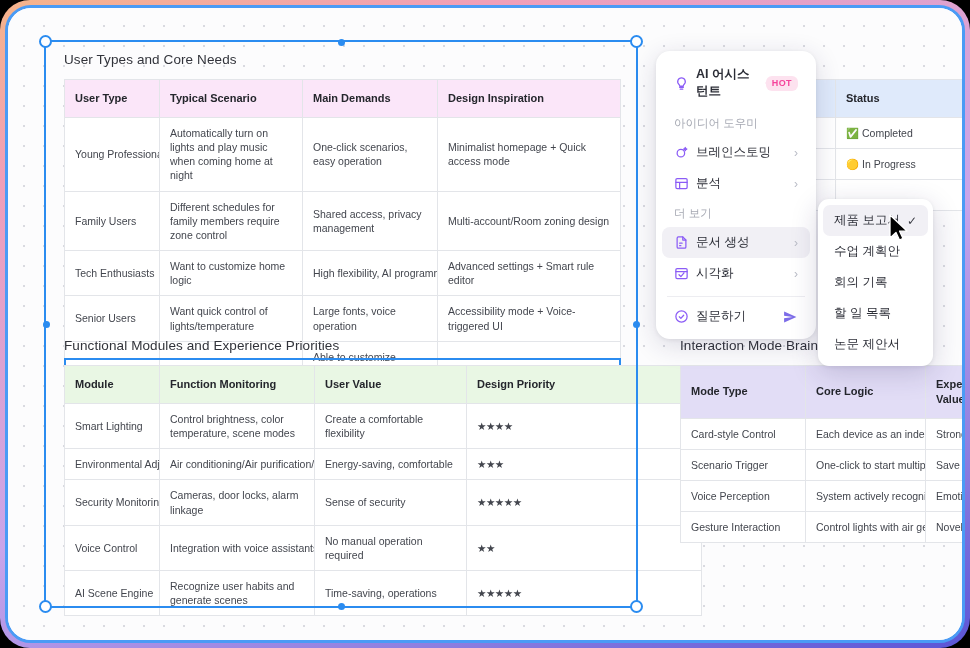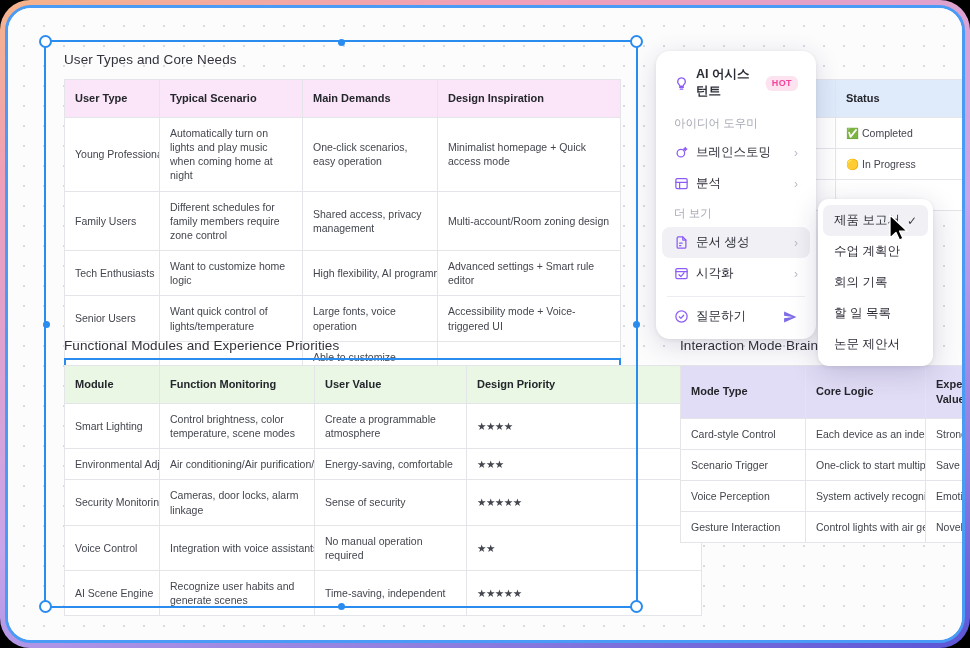--- a/index.html
+++ b/index.html
@@ -206,21 +206,21 @@
           <th style="width:95px">Module</th>
           <th style="width:155px">Function Monitoring</th>
           <th style="width:152px">User Value</th>
           <th>Design Priority</th>
         </tr>
           </thead>
         <tbody>
           <tr>
             <td class="nowrap">Smart Lighting</td>
             <td>Control brightness, color temperature, scene modes</td>
-            <td>Create a programmable atmosphere</td>
+            <td>Create a comfortable flexibility</td>
             <td class="stars">★★★★</td>
           </tr>
           <tr>
             <td class="nowrap">Environmental Adjustment</td>
             <td class="nowrap">Air conditioning/Air purification/Humidification</td>
             <td>Energy-saving, comfortable</td>
             <td class="stars">★★★</td>
           </tr>
           <tr>
             <td class="nowrap">Security Monitoring</td>
@@ -230,21 +230,21 @@
           </tr>
           <tr>
             <td class="nowrap">Voice Control</td>
             <td class="nowrap">Integration with voice assistants</td>
             <td>No manual operation required</td>
             <td class="stars">★★</td>
           </tr>
           <tr>
             <td class="nowrap">AI Scene Engine</td>
             <td>Recognize user habits and generate scenes</td>
-            <td>Time-saving, independent</td>
+            <td>Time-saving, operations</td>
             <td class="stars">★★★★★</td>
           </tr>
         </tbody>
       </table>
     </div>
 
     <div class="block" id="block-status">
       <div class="block-title">Progress</div>
       <table class="doc hdr-blue">
         <thead>

